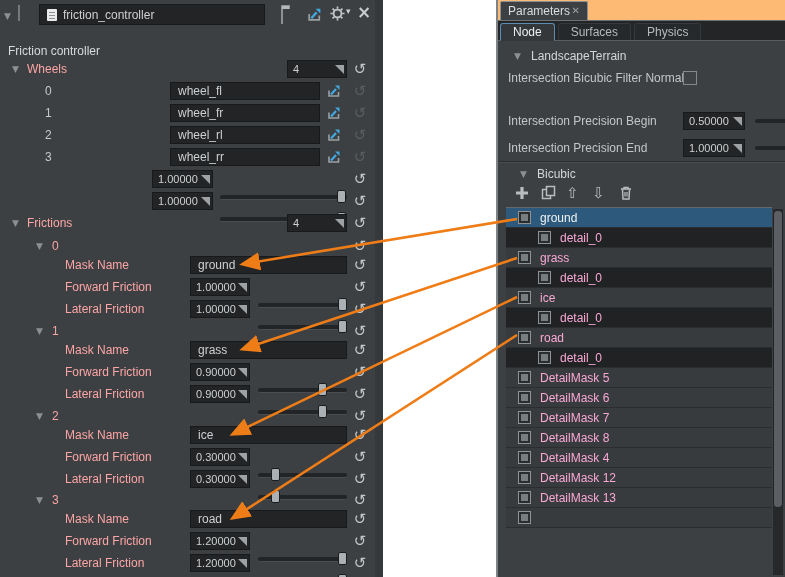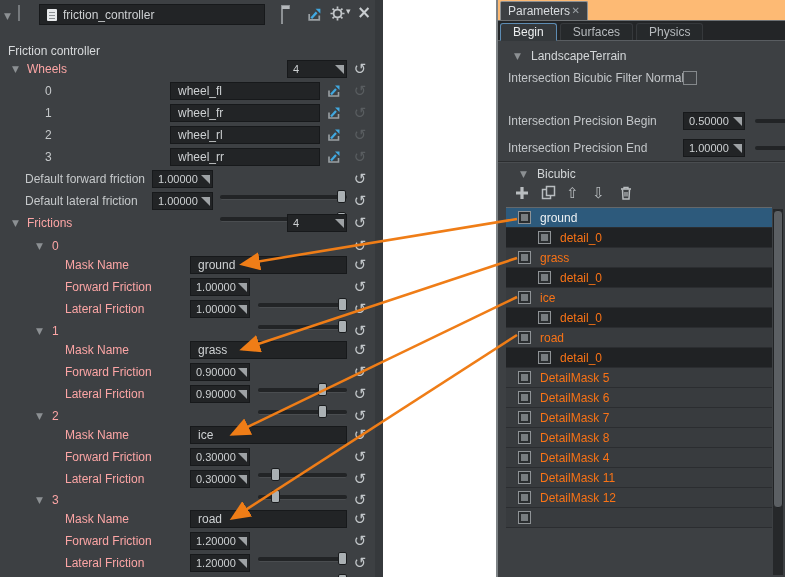--- a/index.html
+++ b/index.html
@@ -47,21 +47,21 @@
   .tabbar2{position:relative;height:19px;background:#232527;border-bottom:1px solid #595d61;display:flex;align-items:flex-end;padding-left:2px;}
   .tab{height:17px;line-height:16px;padding:0 12px;margin-right:3px;box-sizing:border-box;
        background:#26292b;border:1px solid #36393c;border-bottom:none;color:#b6babd;border-radius:3px 3px 0 0;}
   .tab.active{background:#34383b;border:1px solid #5d8cb3;border-bottom:1px solid #34383b;color:#eceeef;position:relative;top:1px;z-index:2;height:18px;}
   .rp-row{position:absolute;left:0;right:0;height:18px;}
   .rp-lbl{position:absolute;left:10px;color:#c3c6c9;line-height:18px;white-space:nowrap;}
   .cb{position:absolute;left:185px;top:2px;width:14px;height:14px;border:1px solid #85898c;background:#3f4245;box-sizing:border-box;}
   .sep{position:absolute;left:0;right:0;height:1px;background:#2b2d2f;border-bottom:1px solid #4a4d50;}
   .tool{width:17px;height:17px;display:inline-block;text-align:center;color:#b9bdc0;}
   .list{position:absolute;left:8px;top:207px;width:266px;bottom:0;border-top:1px solid #64686b;overflow:hidden;}
-  .lrow{height:19px;background:#383b3e;border-bottom:1px solid #2b2d30;display:flex;align-items:center;color:#f97316;}
+  .lrow{height:19px;background:#383b3e;border-bottom:1px solid #2b2d30;display:flex;align-items:center;color:#f9a8d4;}
   .lrow.child{background:#202224;}
   .lrow.selected{background:#2d5a7c;color:#eef2f4;}
   .ntoggle{width:13px;height:13px;border:1px solid #8f9396;background:#2a2d2f;position:relative;box-sizing:border-box;flex:none;margin-left:12px;}
   .ntoggle.ind{margin-left:32px;}
   .ntoggle::after{content:"";position:absolute;inset:2px;background:#787d80;}
   .lrow .txt{margin-left:9px;white-space:nowrap;}
   .vscroll{position:absolute;right:2px;top:209px;width:10px;height:366px;background:#26282a;}
   .vthumb{position:absolute;left:0px;top:1px;width:10px;height:298px;background:#5b5f63;border:1px solid #212325;border-radius:4px;box-sizing:border-box;}
 
   .arrows{position:absolute;left:0;top:0;width:785px;height:577px;pointer-events:none;z-index:5;}
@@ -164,32 +164,30 @@
       <span class="abs lbl" style="left:45px">3</span>
       <div class="abs field" style="left:170px;width:150px"><span>wheel_rr</span></div>
       <svg class="abs icon-svg" style="left:326px;top:1px" width="16" height="16">
           <use href="#assign"></use>
         </svg>
       <span class="reset dim glyph">↺</span>
     </div>
 
     
     <div class="lp-row" style="top:170px">
-      <span class="abs lbl" style="left:25px">Default forward friction</span>
       <div class="abs spin" style="left:152px;width:61px">
         <span>1.00000</span><span class="corner"></span>
       </div>
       <div class="slider" style="left:220px;width:127px">
         <div class="track"></div>
         <div class="handle" style="left: 96%;"></div>
       </div>
       <span class="reset glyph">↺</span>
     </div>
     <div class="lp-row" style="top:192px">
-      <span class="abs lbl" style="left:25px">Default lateral friction</span>
       <div class="abs spin" style="left:152px;width:61px">
         <span>1.00000</span><span class="corner"></span>
       </div>
       <div class="slider" style="left:220px;width:127px">
         <div class="track"></div>
         <div class="handle" style="left: 96%;"></div>
       </div>
       <span class="reset glyph">↺</span>
     </div>
 
@@ -325,21 +323,21 @@
   </div>
 
   <div class="right-panel">
     <div class="tabbar1">
       <div class="ptab">
         <span>Parameters</span>
         <span class="x glyph">✕</span>
       </div>
     </div>
     <div class="tabbar2">
-      <div class="tab active"><span>Begin</span></div>
+      <div class="tab active"><span>Node</span></div>
       <div class="tab"><span>Surfaces</span></div>
       <div class="tab"><span>Physics</span></div>
     </div>
 
     <div class="rp-row" style="top:47px">
       <span class="abs tri glyph" style="left:16px">▼</span>
       <span class="rp-lbl" style="left:33px;color:#d3d6d8">LandscapeTerrain</span>
     </div>
 
     <div class="rp-row" style="top:69px">
@@ -427,25 +425,25 @@
       <div class="lrow">
           <span class="ntoggle"></span>
           <span class="txt">DetailMask 8</span>
         </div>
       <div class="lrow">
           <span class="ntoggle"></span>
           <span class="txt">DetailMask 4</span>
         </div>
       <div class="lrow">
           <span class="ntoggle"></span>
-          <span class="txt">DetailMask 11</span>
-        </div>
-      <div class="lrow">
-          <span class="ntoggle"></span>
           <span class="txt">DetailMask 12</span>
+        </div>
+      <div class="lrow">
+          <span class="ntoggle"></span>
+          <span class="txt">DetailMask 13</span>
         </div>
       <div class="lrow">
           <span class="ntoggle"></span>
           <span class="txt"></span>
         </div>
     </div>
     <div class="vscroll">
       <div class="vthumb"></div>
     </div>
   </div>

